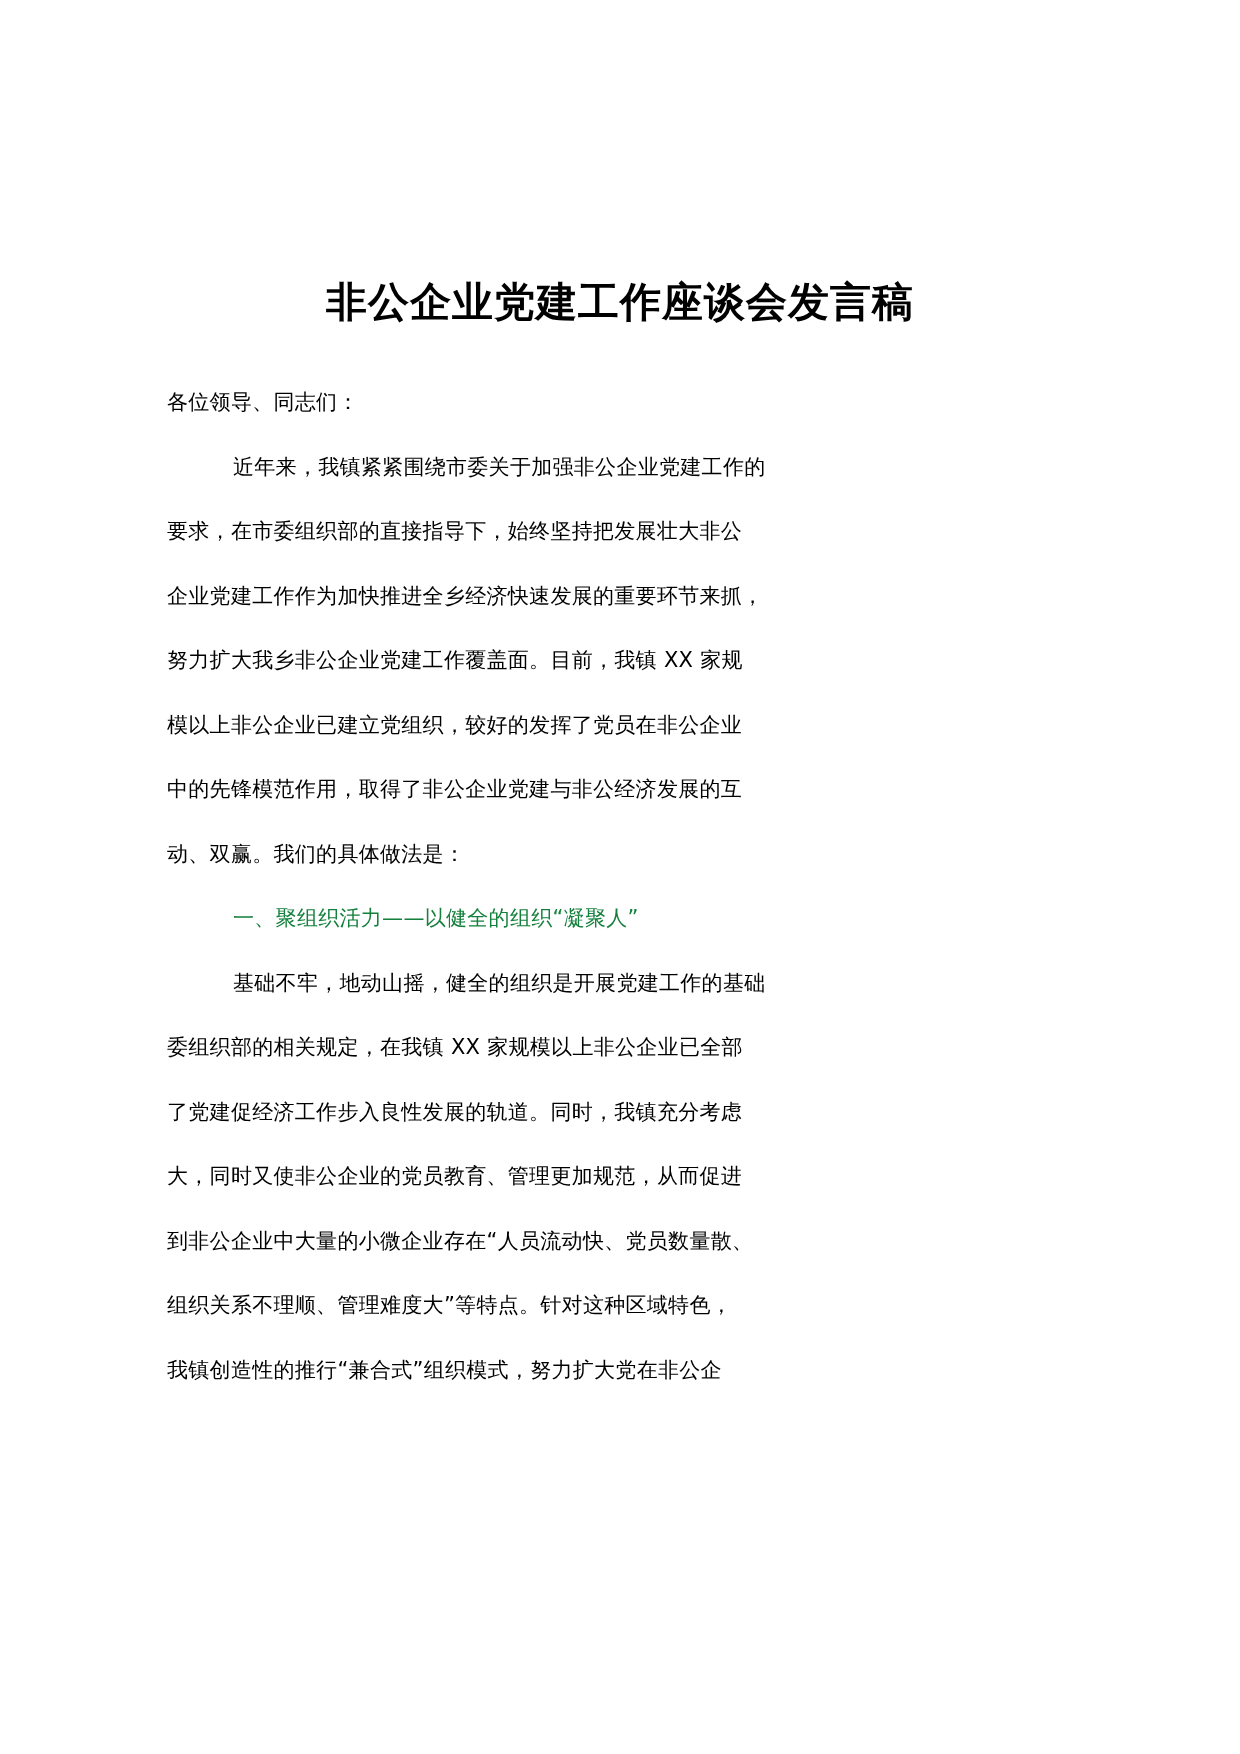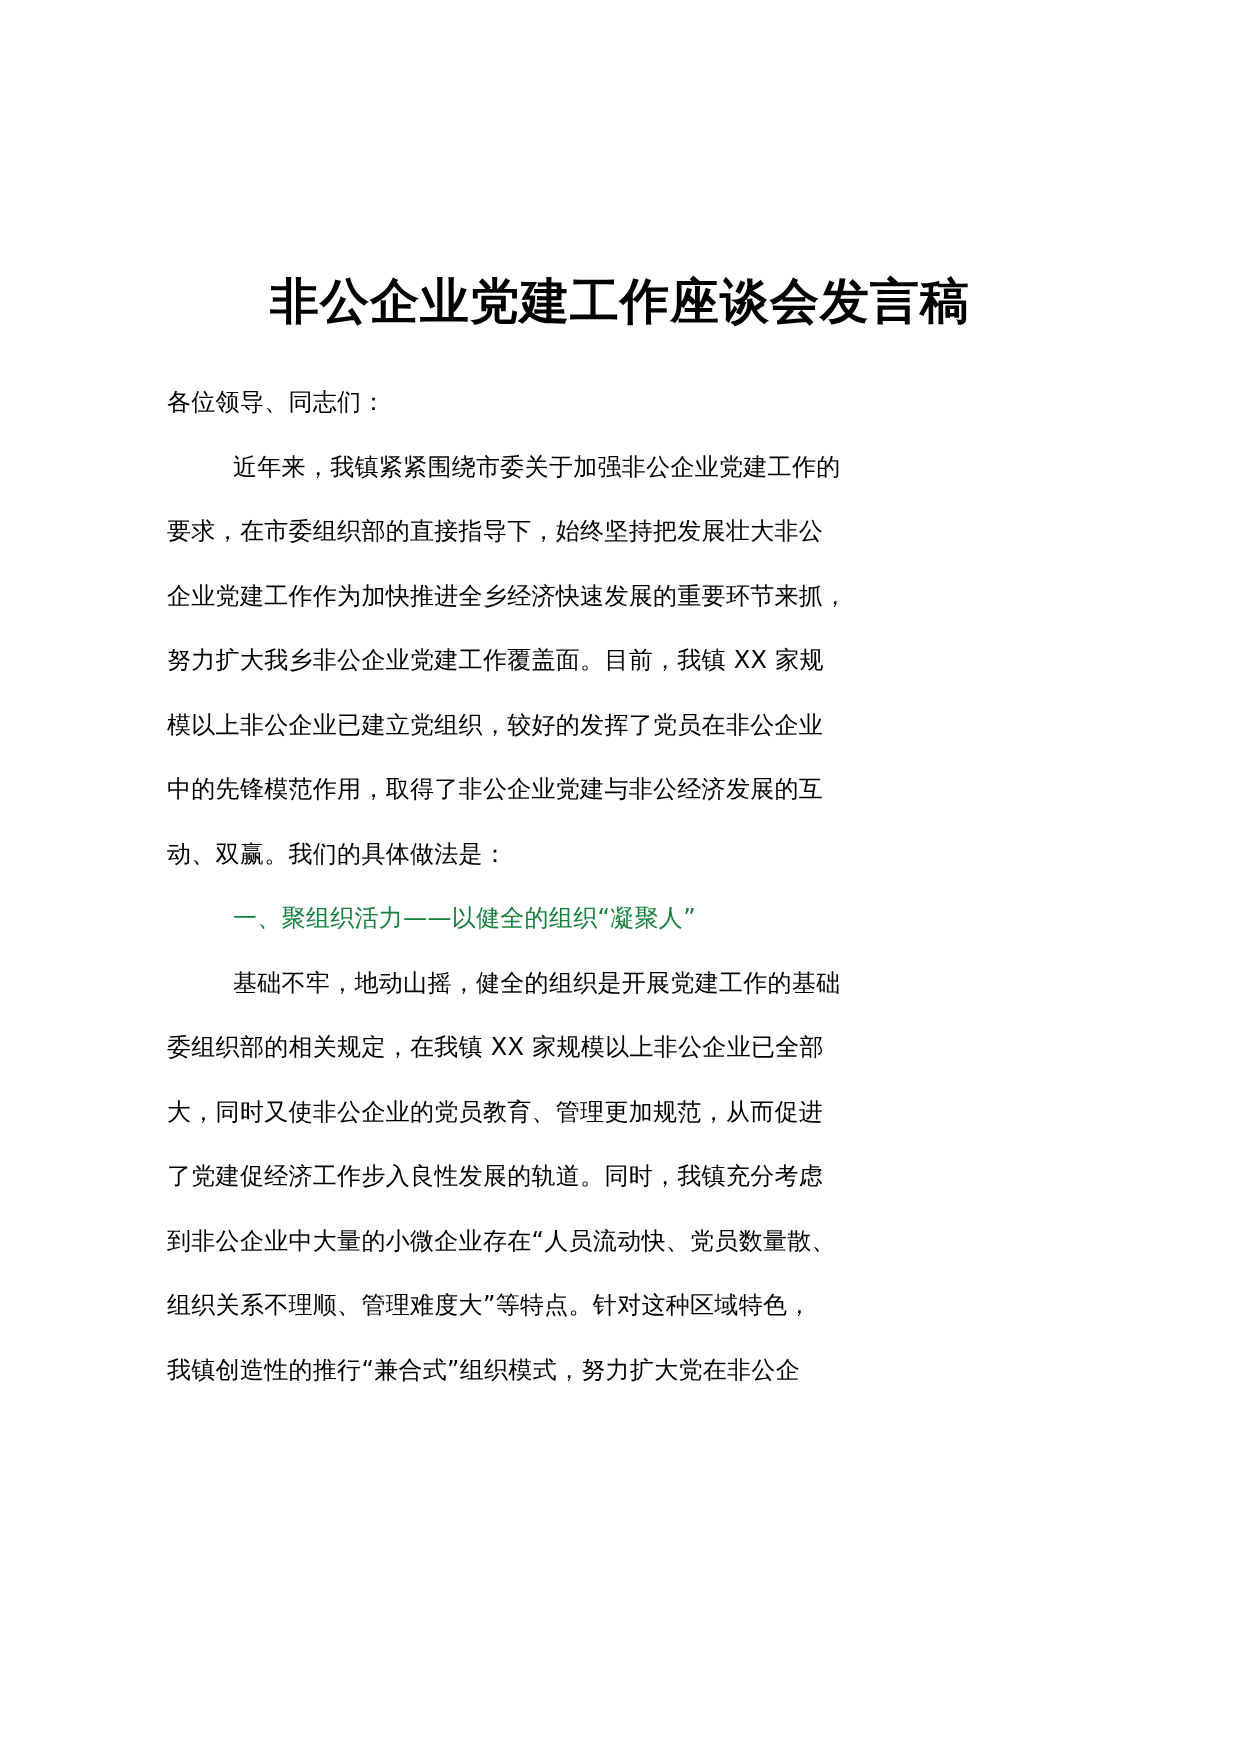--- a/index.html
+++ b/index.html
@@ -6,29 +6,29 @@
     body { width: 1240px; height: 1754px; position: relative; overflow: hidden; }
     .page {
       position: absolute; left: 0; top: 0; width: 1240px; height: 1754px;
       background: #ffffff;
       font-family: "DejaVu Sans", "Liberation Sans", sans-serif;
       color: #000000;
     }
     .title {
       position: absolute; left: 0; top: 272px; width: 1240px;
       text-align: center;
-      font-size: 49px; font-weight: bold; letter-spacing: 1px;
+      font-size: 41px; font-weight: bold; letter-spacing: 1px;
       line-height: 60px;
     }
     .body {
       position: absolute; left: 167px; top: 370px; width: 950px;
     }
     .line {
       height: 64.5px; line-height: 64.5px;
-      font-size: 24px; white-space: nowrap;
+      font-size: 21px; white-space: nowrap;
       letter-spacing: 0.3px;
     }
     .indent { padding-left: 66px; }
     .red { color: #15803d; }
   </style>
 </head>
 <body>
 
 <div class="page">
   <div class="title">非公企业党建工作座谈会发言稿</div>
@@ -44,20 +44,20 @@
       <div class="line">模以上非公企业已建立党组织，较好的发挥了党员在非公企业</div>
       <div class="line">中的先锋模范作用，取得了非公企业党建与非公经济发展的互</div>
       <div class="line">动、双赢。我们的具体做法是：</div>
     </div>
 
     <div class="line indent red">一、聚组织活力——以健全的组织“凝聚人”</div>
 
     <div>
       <div class="line indent">基础不牢，地动山摇，健全的组织是开展党建工作的基础</div>
       <div class="line">委组织部的相关规定，在我镇 XX 家规模以上非公企业已全部</div>
+      <div class="line">了党建促经济工作步入良性发展的轨道。同时，我镇充分考虑</div>
       <div class="line">大，同时又使非公企业的党员教育、管理更加规范，从而促进</div>
-      <div class="line">了党建促经济工作步入良性发展的轨道。同时，我镇充分考虑</div>
       <div class="line">到非公企业中大量的小微企业存在“人员流动快、党员数量散、</div>
       <div class="line">组织关系不理顺、管理难度大”等特点。针对这种区域特色，</div>
       <div class="line">我镇创造性的推行“兼合式”组织模式，努力扩大党在非公企</div>
     </div>
   </div>
 </div>
 
 </body></html>

